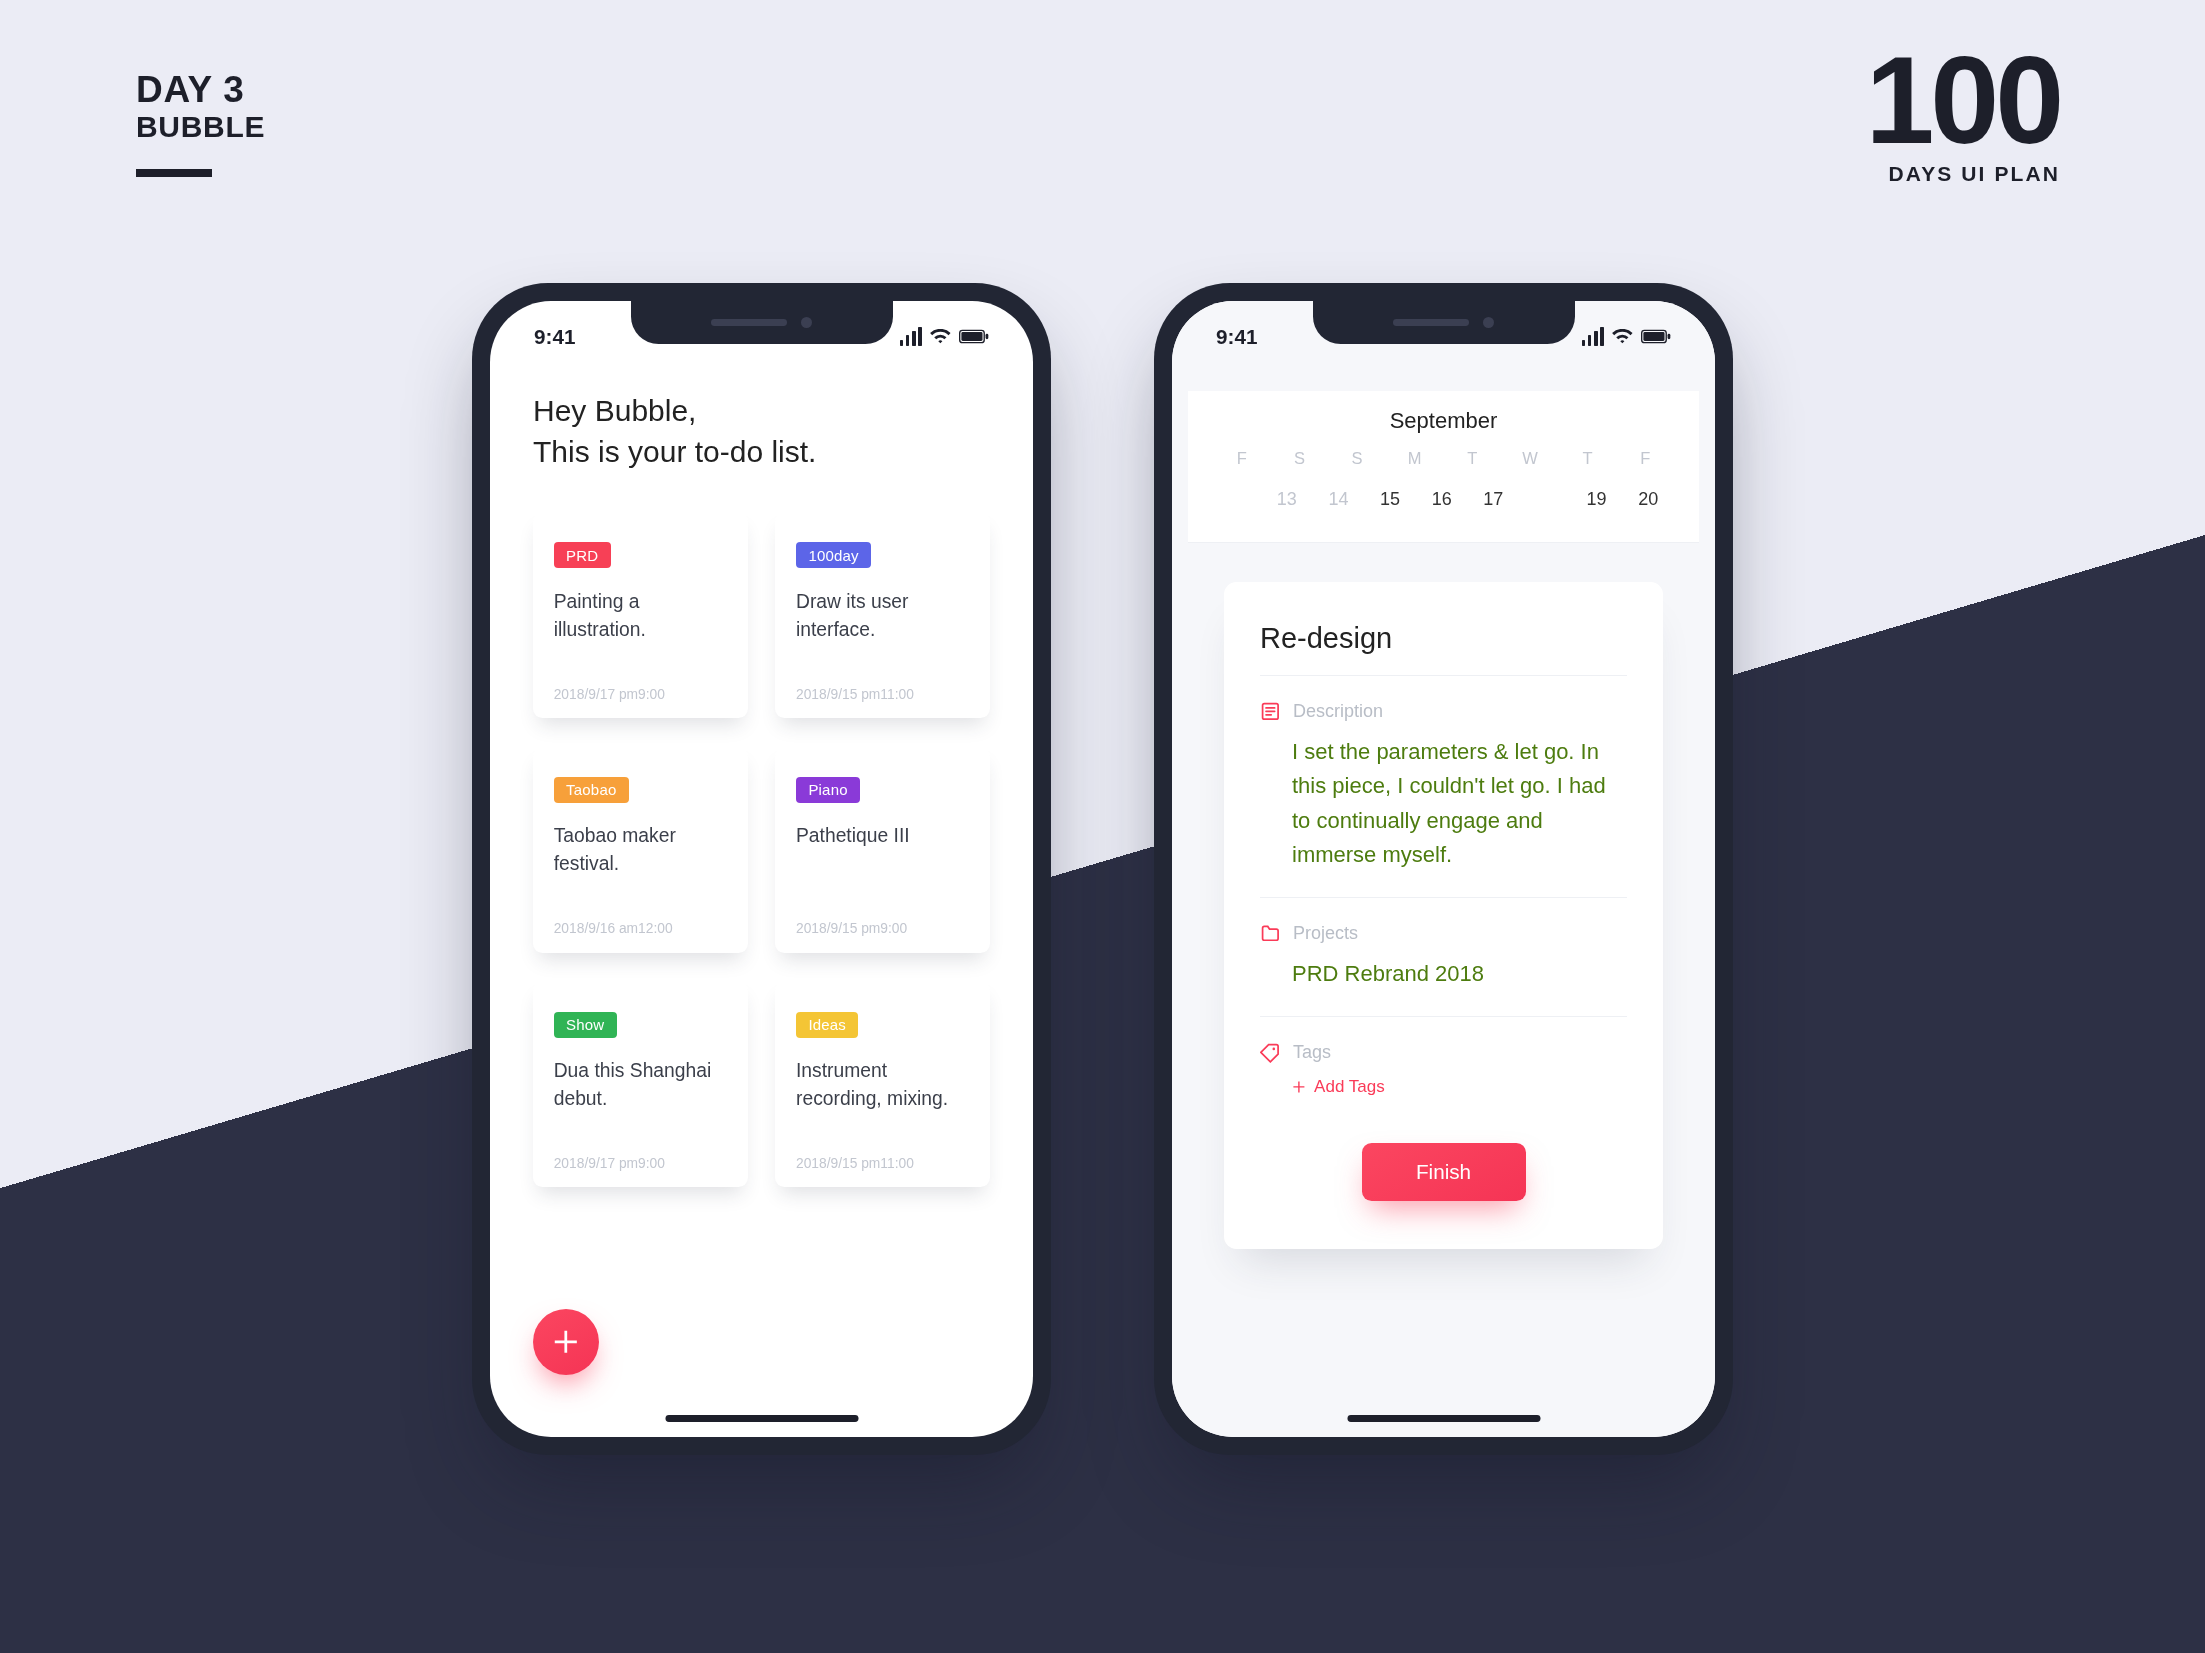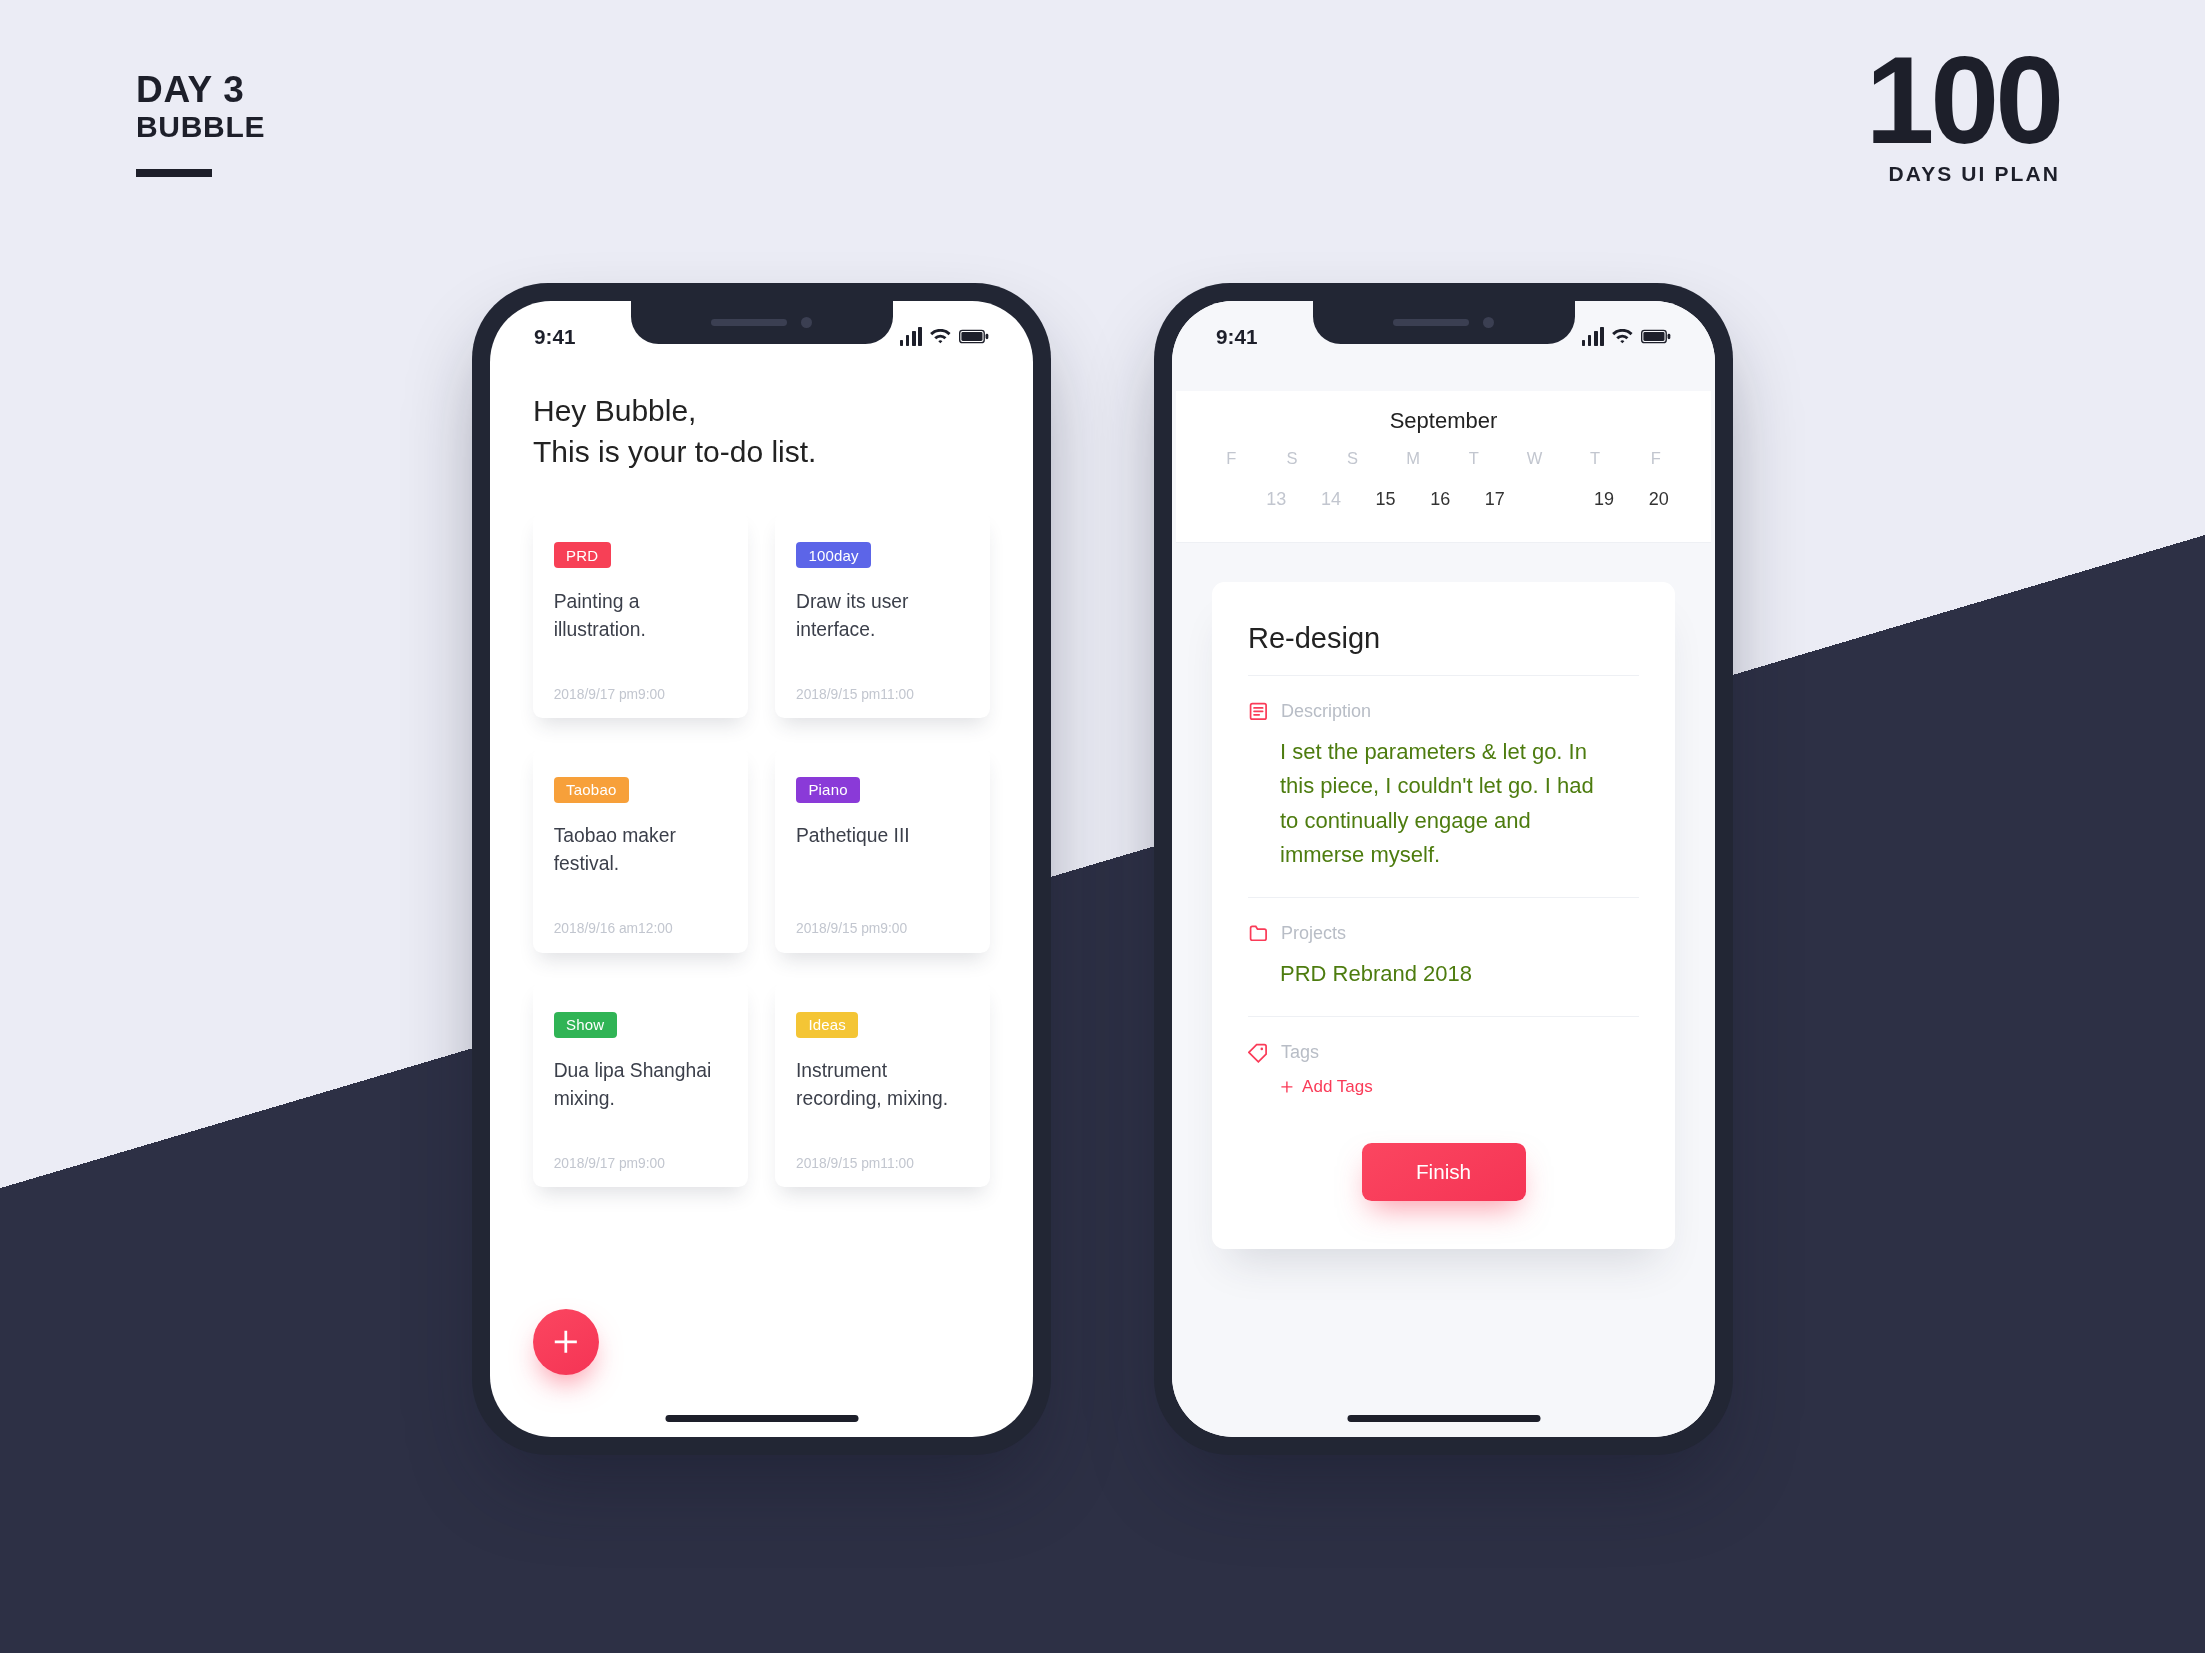--- a/index.html
+++ b/index.html
@@ -108,21 +108,21 @@
   .card .meta{margin-top:auto;font-size:13.8px;color:var(--text-light2);padding-top:20.7px;}
 
   .fab{
     position:absolute;left:43px;bottom:62px;width:66px;height:66px;border-radius:50%;
     background:linear-gradient(150deg,#fb4660,#f53455);
     box-shadow:0 13.8px 27.6px -6.9px rgba(250,59,88,.55);
     display:flex;align-items:center;justify-content:center;color:#fff;font-size:33px;z-index:6;
   }
 
   
-  .p2-content{position:absolute;inset:0;padding:90px 4px 0;background:#f6f7fa;}
+  .p2-content{position:absolute;inset:0;padding:90px 16px 0;background:#f6f7fa;}
   .cal-head{background:#fff;padding:16.5px 0 23.4px;border-bottom:0.7px solid #eef0f4;}
   .month{font-size:22px;font-weight:500;text-align:center;color:#222;}
   .week{display:grid;grid-template-columns:repeat(8,1fr);padding:15px 25px 0;}
   .week span{text-align:center;font-size:16.5px;color:var(--text-light2);font-weight:500;}
   .dates{display:grid;grid-template-columns:repeat(8,1fr);padding:12.4px 25px 0;margin-left:48px;}
   .dates span{text-align:center;font-size:18px;color:#333;font-weight:500;height:39px;line-height:39px;position:relative;}
   .dates span.mute{color:var(--text-light2);}
   .dates span.sel{color:#fff;}
   .dates span.sel::before{
     content:"";position:absolute;width:39px;height:39px;border-radius:50%;
@@ -217,21 +217,21 @@
               <div class="title">Taobao maker festival.</div>
               <div class="meta">2018/9/16  am12:00</div>
             </div>
             <div class="card">
               <span class="tag" style="background:#8a3ad8">Piano</span>
               <div class="title">Pathetique III</div>
               <div class="meta">2018/9/15  pm9:00</div>
             </div>
             <div class="card">
               <span class="tag" style="background:#30b455">Show</span>
-              <div class="title">Dua lipa Shanghai mixing.</div>
+              <div class="title">Dua this Shanghai debut.</div>
               <div class="meta">2018/9/17  pm9:00</div>
             </div>
             <div class="card">
               <span class="tag" style="background:#f4c535">Ideas</span>
               <div class="title">Instrument recording, mixing.</div>
               <div class="meta">2018/9/15  pm11:00</div>
             </div>
           </div>
       </div>
 

